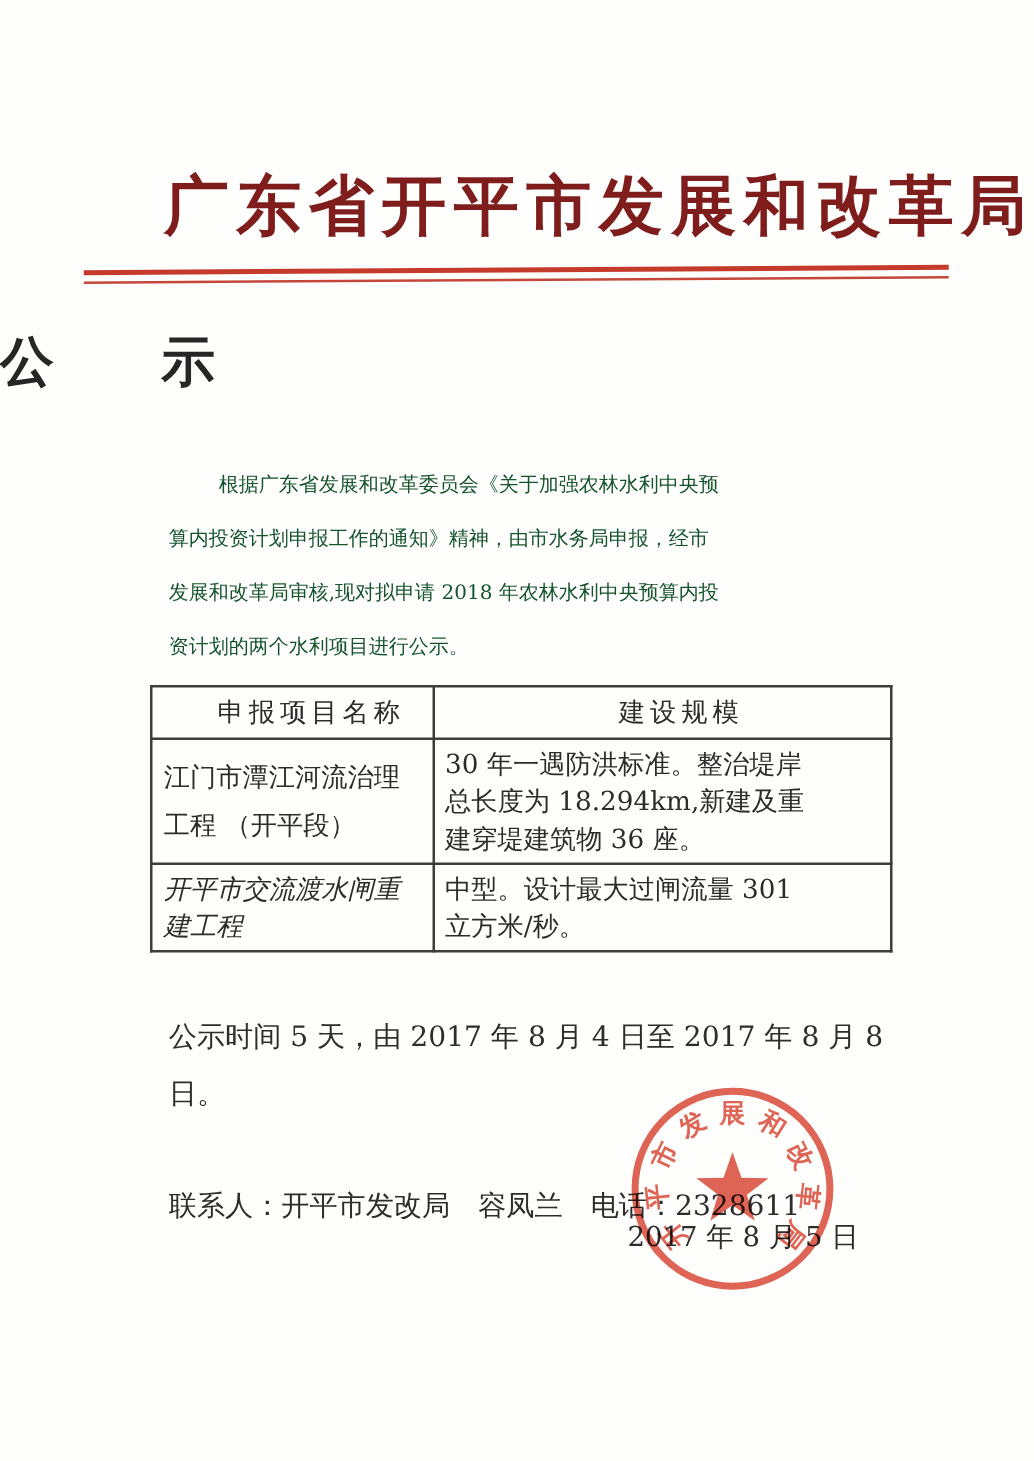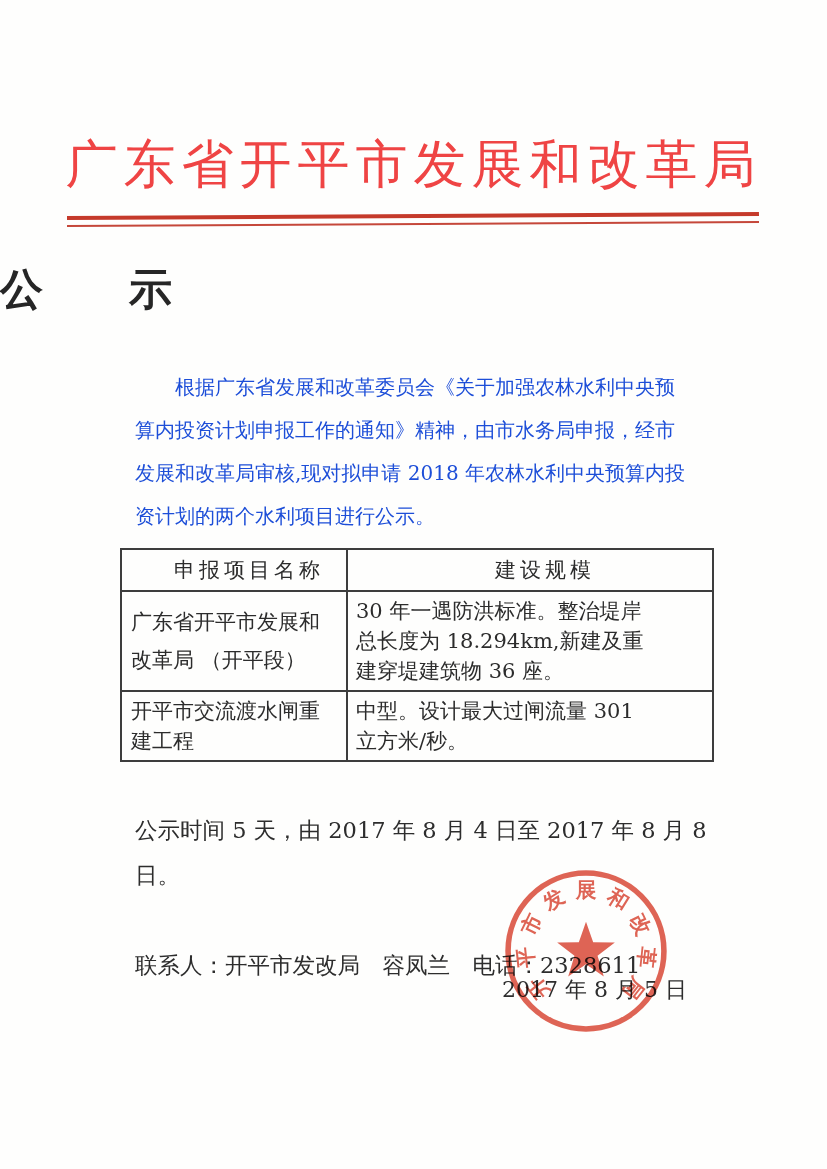--- a/index.html
+++ b/index.html
@@ -7,64 +7,64 @@
     width: 827px; height: 1169px;
     background: #ffffff;
     font-family: "DejaVu Serif", "Liberation Serif", serif;
     color: #2d2d2d;
     overflow: hidden;
   }
   .page { position: relative; width: 827px; height: 1169px; background: #fefefd; }
 
   .header-title {
     position: absolute; top: 130px; left: 0; width: 100%;
-    text-align: center;
-    font-size: 52px; font-weight: normal;
+    text-align: right;
+    font-size: 52px; font-weight: bold;
     letter-spacing: 6px;
-    color: #ef4444;
+    color: #7f1d1d;
     white-space: nowrap;
   }
   .red-rule { position: absolute; left: 67px; width: 692px; transform: rotate(-0.35deg); }
   .red-rule .thick { height: 4px; background: #c53a2b; }
   .red-rule .gap { height: 5px; }
   .red-rule .thin { height: 2px; background: #c5473a; }
 
   .notice-title {
     position: absolute; top: 261px; left: 0; width: 100%;
     text-align: left;
     font-size: 43px; font-weight: bold;
     color: #262626;
   }
 
   .body-paragraph {
     position: absolute; top: 366px; left: 135px; width: 615px;
-    font-size: 20px; line-height: 43px;
+    font-size: 16px; line-height: 43px;
     text-indent: 40px;
     white-space: pre-line;
-    color: #1d4ed8;
+    color: #14532d;
   }
 
   .doc-table {
     position: absolute; top: 548px; left: 120px;
     border-collapse: collapse;
     table-layout: fixed;
     width: 592px;
     font-size: 21px; line-height: 30px;
     color: #2c2c2c;
   }
   .doc-table th, .doc-table td {
     border: 2px solid #3d3d3d;
     font-weight: normal;
     vertical-align: middle;
     padding-left: 31px;
   }
   .doc-table th { height: 38px; text-align: center; letter-spacing: 4px; }
   .doc-table td.cell-name { height: 88px; padding: 4px 6px 4px 9px; line-height: 38px; }
   .doc-table td.cell-scale { padding: 4px 4px 4px 8px; white-space: pre-line; margin-left: 31px; }
-  .doc-table tr.row-2 td.cell-name { height: 56px; line-height: 30px; }
+  .doc-table tr.row-2 td.cell-name { height: 56px; line-height: 30px; font-style: italic; }
 
   .footer-block {
     position: absolute; top: 763px; left: 135px; width: 620px;
     font-size: 22.5px; line-height: 45px;
     white-space: pre-line;
   }
 
   .signature-org {
     position: absolute; top: 929px; left: 479px;
     font-size: 22px; letter-spacing: 1px;
@@ -116,21 +116,21 @@
       <col style="width:366px">
     </colgroup>
     <thead>
       <tr>
         <th>申报项目名称</th>
         <th>建设规模</th>
       </tr>
     </thead>
     <tbody>
       <tr class="row-1">
-        <td class="cell-name">广东省开平市发展和改革局
+        <td class="cell-name">江门市潭江河流治理工程
 （开平段）</td>
         <td class="cell-scale">30 年一遇防洪标准。整治堤岸
 总长度为 18.294km,新建及重
 建穿堤建筑物 36 座。</td>
       </tr>
       <tr class="row-2">
         <td class="cell-name">开平市交流渡水闸重建工程</td>
         <td class="cell-scale">中型。设计最大过闸流量 301
 立方米/秒。</td>
       </tr>

